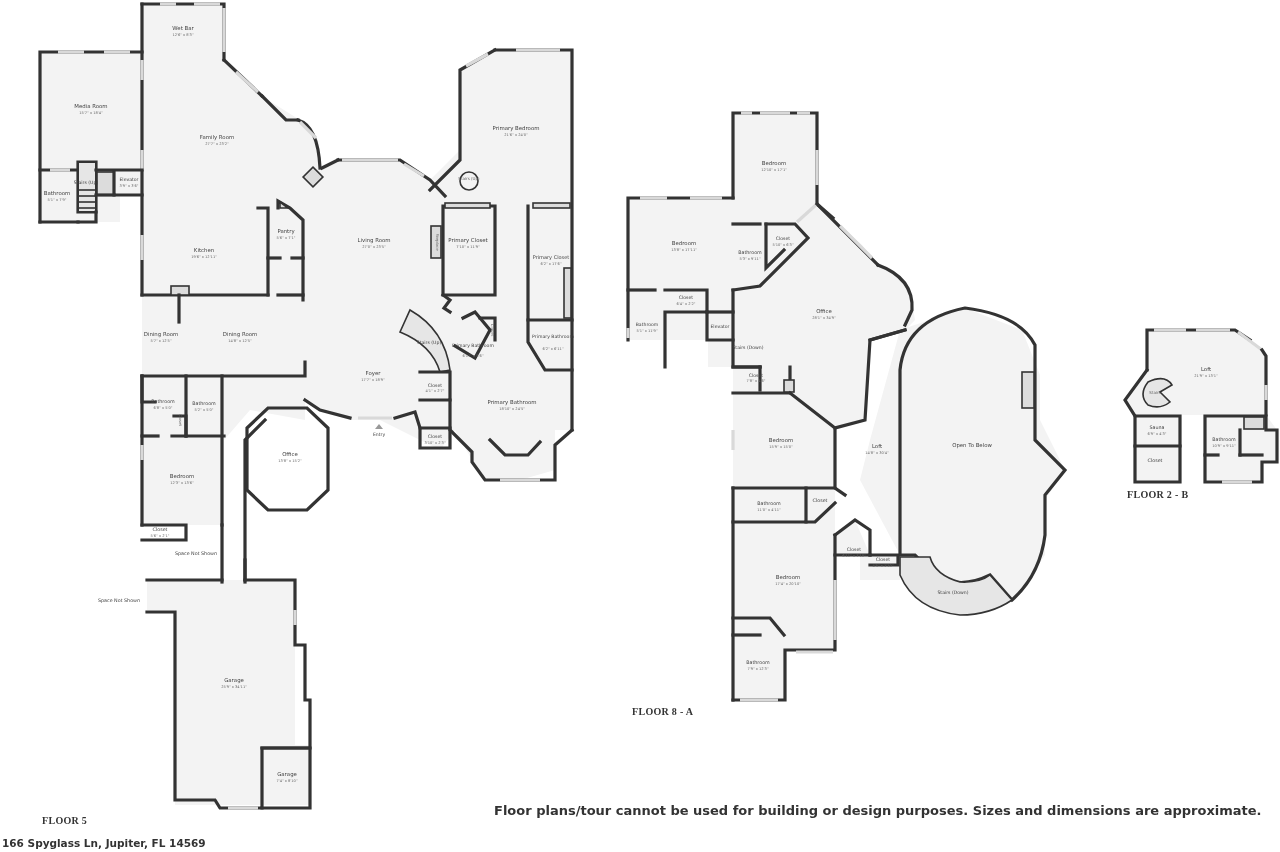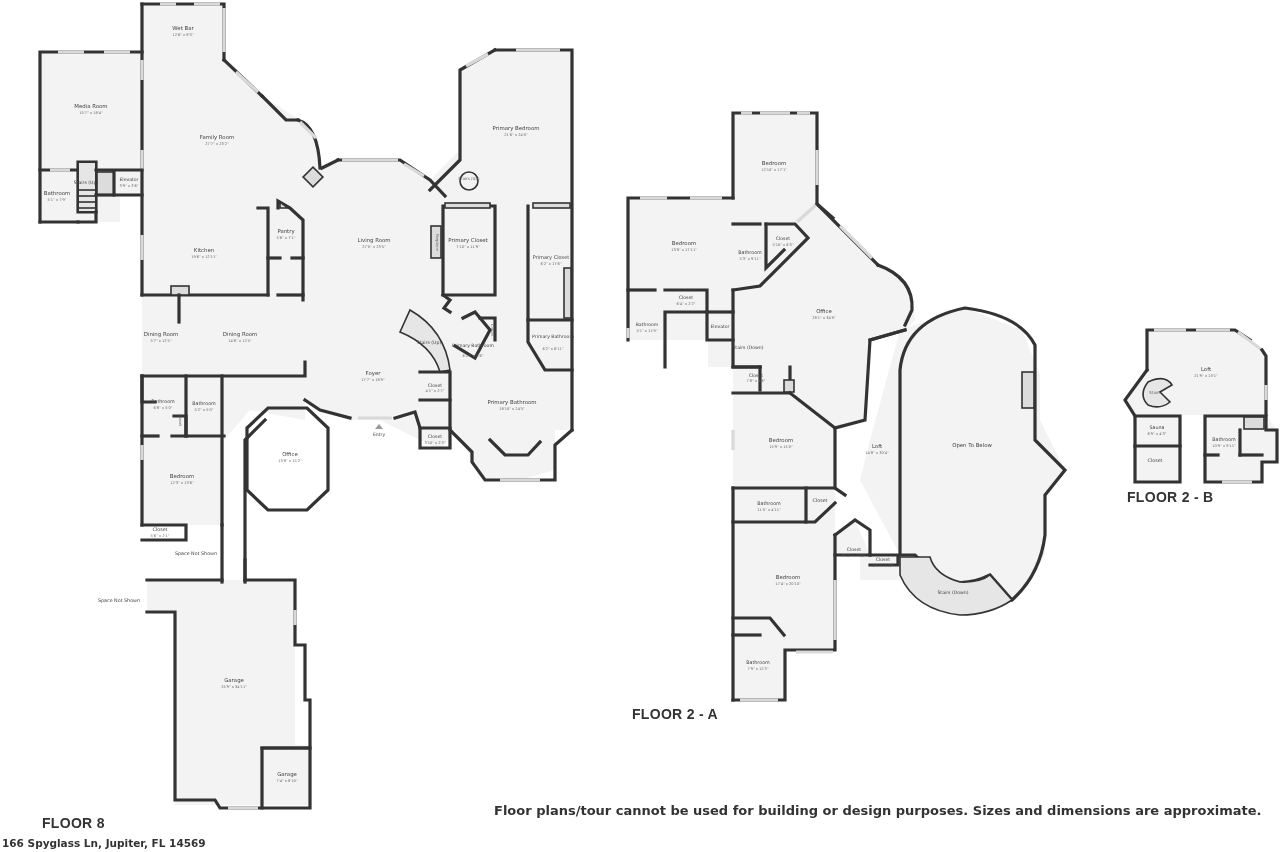--- a/index.html
+++ b/index.html
@@ -6,21 +6,21 @@
   body{width:1280px;height:852px;position:relative;overflow:hidden;font-family:"DejaVu Sans","Liberation Sans",sans-serif;color:#333;}
   #plan{position:absolute;left:0;top:0;width:1280px;height:852px;}
   .room{fill:#f3f3f3;}
   .wall{fill:none;stroke:#333333;stroke-width:3.2;stroke-linejoin:miter;stroke-linecap:square;}
   .thin{fill:none;stroke:#333333;stroke-width:1.6;}
   .win{stroke:#d9d9d9;stroke-width:3.2;}
   .hatch{fill:#dcdcdc;stroke:#333;stroke-width:1.6;}
   .stair{fill:#e6e6e6;}
   .lbl{font-family:"DejaVu Sans","Liberation Sans",sans-serif;font-size:5.4px;fill:#444;text-anchor:middle;}
   .dim{font-family:"DejaVu Sans","Liberation Sans",sans-serif;font-size:3.6px;fill:#666;text-anchor:middle;}
-  .floor-label{position:absolute;font-family:Liberation Sans, sans-serif;font-weight:bold;font-size:14px;color:#333;letter-spacing:.3px;}
+  .floor-label{position:absolute;font-family:Liberation Serif, serif;font-weight:bold;font-size:10px;color:#333;letter-spacing:.3px;}
   .address{position:absolute;left:2px;top:837px;font-family:"DejaVu Sans","Liberation Sans",sans-serif;font-weight:bold;font-size:10.5px;color:#333;}
   .disclaimer{position:absolute;left:447px;top:803px;font-family:"DejaVu Sans","Liberation Sans",sans-serif;font-weight:bold;font-size:13px;color:#333;white-space:nowrap;margin-left:47px;}
 </style>
 </head>
 <body>
 
 <svg id="plan" viewBox="0 0 1280 852" xmlns="http://www.w3.org/2000/svg">
 
   <g>
 
@@ -313,18 +313,18 @@
     <text class="dim" x="1206" y="377">21'9" x 13'1"</text>
     <text class="dim" x="1155" y="394" style="font-size:4px">Stairs</text>
     <text class="lbl" x="1157" y="429" style="font-size:4.8px">Sauna</text>
     <text class="dim" x="1157" y="435">6'9" x 4'3"</text>
     <text class="lbl" x="1224" y="441" style="font-size:4.8px">Bathroom</text>
     <text class="dim" x="1224" y="447">10'9" x 9'11"</text>
     <text class="lbl" x="1155" y="462" style="font-size:4.8px">Closet</text>
   </g>
 </svg>
 
-<div class="floor-label" style="left:42px;top:815px;">FLOOR 8</div>
-<div class="floor-label" style="left:632px;top:706px;">FLOOR 2 - A</div>
+<div class="floor-label" style="left:42px;top:815px;">FLOOR 5</div>
+<div class="floor-label" style="left:632px;top:706px;">FLOOR 8 - A</div>
 <div class="floor-label" style="left:1127px;top:489px;">FLOOR 2 - B</div>
 
 <div class="address">166 Spyglass Ln, Jupiter, FL 14569</div>
 <div class="disclaimer">Floor plans/tour cannot be used for building or design purposes. Sizes and dimensions are approximate.</div>
 
 </body></html>

